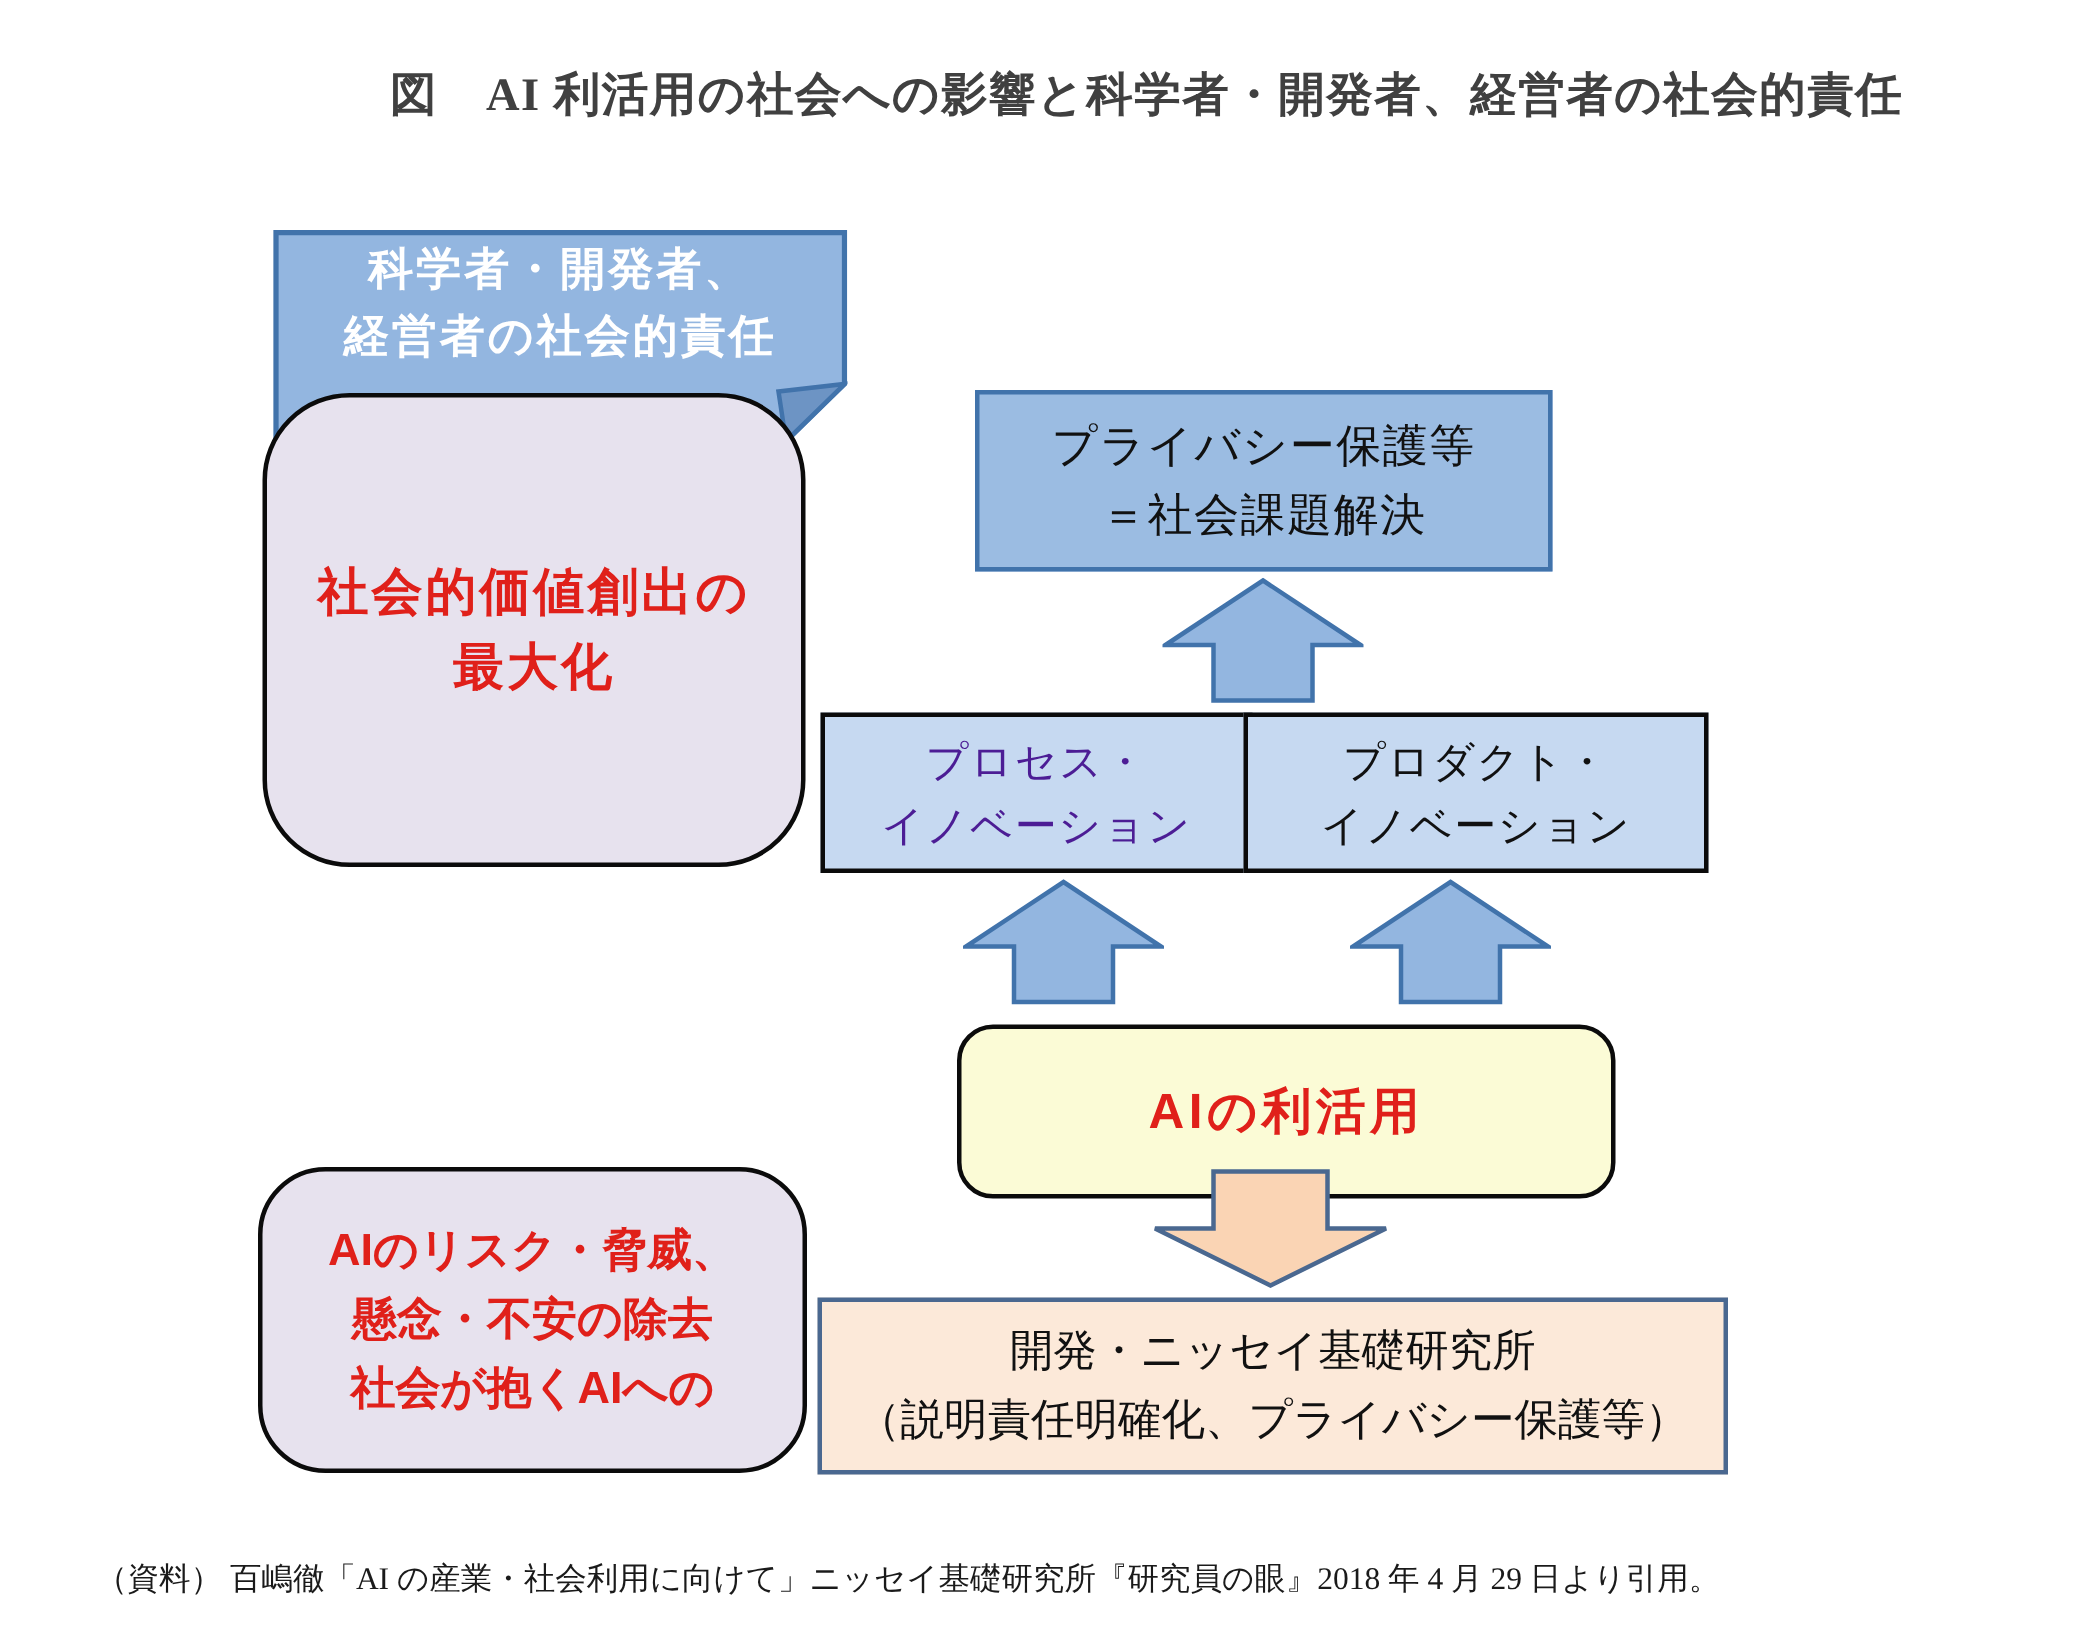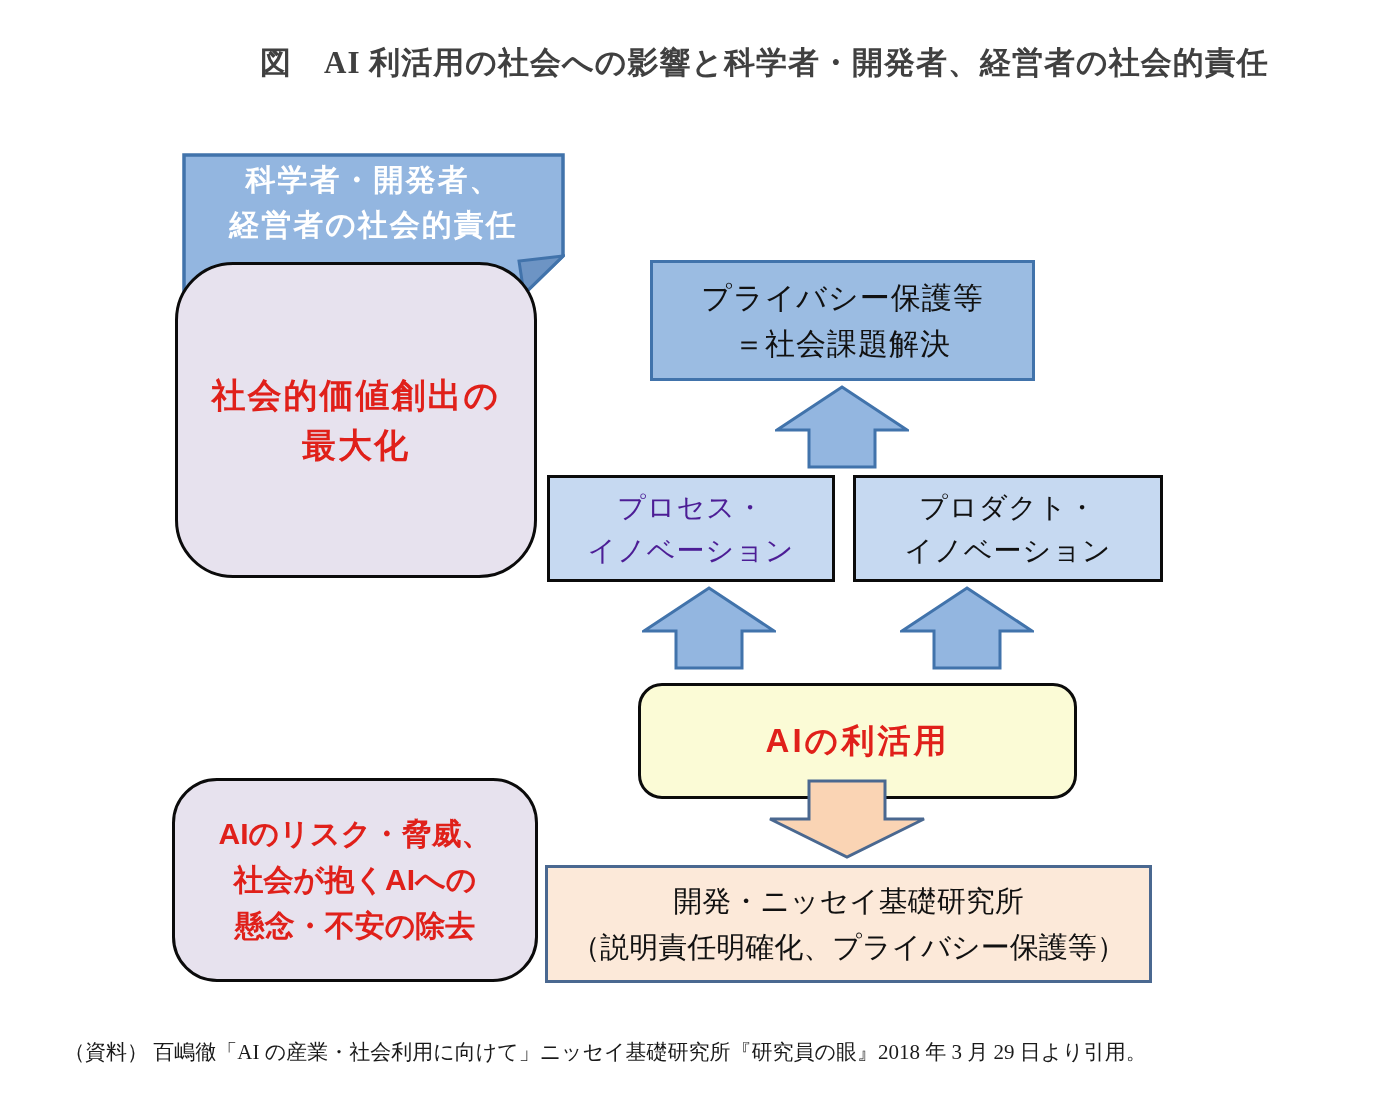--- a/index.html
+++ b/index.html
@@ -41,21 +41,21 @@
     left:650px; top:260px; width:385px; height:121px;
     background:#9bbce2; border:3px solid #4173ab;
     color:#111111; font-size:30px; line-height:46px; letter-spacing:1px;
   }
   .box-process {
     left:547px; top:475px; width:288px; height:107px;
     background:#c6d9f1; border:3px solid #0b0b0b;
     color:#4c1d95; font-size:28px; line-height:43px; letter-spacing:1px;
   }
   .box-product {
-    left:853px; top:475px; width:310px; height:107px;
+    left:829px; top:475px; width:310px; height:107px;
     background:#c6d9f1; border:3px solid #0b0b0b;
     color:#111111; font-size:28px; line-height:43px; letter-spacing:1px;
   }
   .box-ai {
     left:638px; top:683px; width:439px; height:116px;
     background:#fbfbd6; border:3px solid #0b0b0b; border-radius:24px;
     color:#e0201a; font-weight:bold; font-size:33px; letter-spacing:3px;
   }
   .box-risk {
     left:172px; top:778px; width:366px; height:204px;
@@ -131,24 +131,24 @@
   <div class="abs dbox box-ai">
     <span class="line">AIの利活用</span>
   </div>
 
   <svg class="abs arrow-down" viewBox="0 0 158 80">
     <polygon points="41,2 117,2 117,40 156,40 79,78 2,40 41,40" fill="#fad4b4" stroke="#4a6890" stroke-width="3"></polygon>
   </svg>
 
   <div class="abs dbox box-risk">
     <span class="line">AIのリスク・脅威、</span>
+    <span class="line">懸念・不安の除去</span>
     <span class="line">社会が抱くAIへの</span>
-    <span class="line">懸念・不安の除去</span>
   </div>
 
   <div class="abs dbox box-principles">
     <span class="line">開発・ニッセイ基礎研究所</span>
     <span class="line">（説明責任明確化、プライバシー保護等）</span>
   </div>
 
-  <div class="abs source-note">（資料） 百嶋徹「AI の産業・社会利用に向けて」ニッセイ基礎研究所『研究員の眼』2018 年 3 月 29 日より引用。</div>
+  <div class="abs source-note">（資料） 百嶋徹「AI の産業・社会利用に向けて」ニッセイ基礎研究所『研究員の眼』2018 年 4 月 29 日より引用。</div>
 
 </div>
 
 </body></html>

